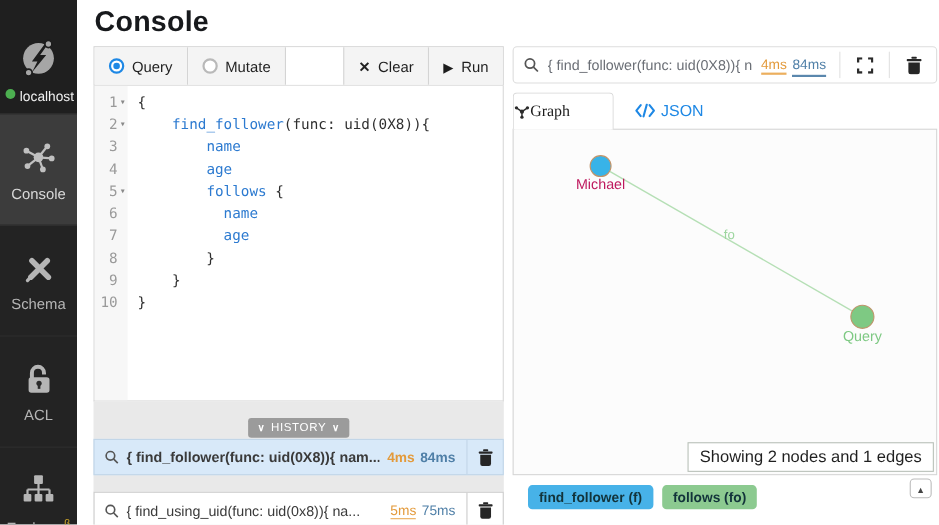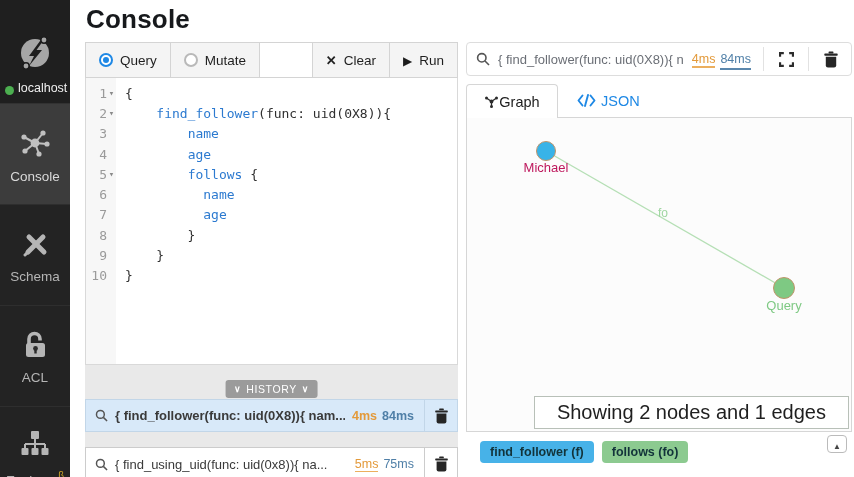--- a/index.html
+++ b/index.html
@@ -3,21 +3,21 @@
 <meta charset="utf-8">
 <style>
   * { margin:0; padding:0; box-sizing:border-box; }
   html,body { background:#fff; }
   body { font-family:"Liberation Sans", sans-serif; }
   #screen { position:relative; width:854px; height:477px; overflow:hidden; background:#fff; }
 
   
   .sidebar { position:absolute; left:0; top:0; width:70px; height:477px; background:#232323; z-index:10; }
   .logo-block { height:104px; background:#1f1f1f; border-bottom:1px solid #323232; display:flex; flex-direction:column; align-items:center; justify-content:flex-end; padding-bottom:8px; }
-  .conn-row { display:flex; align-items:flex-end; width:70px; padding-left:5px; overflow:hidden; white-space:nowrap; margin-top:6px; }
+  .conn-row { display:flex; align-items:flex-start; width:70px; padding-left:5px; overflow:hidden; white-space:nowrap; margin-top:6px; }
   .conn-dot { width:9px; height:9px; border-radius:50%; background:#4caf50; flex:0 0 auto; margin-right:4px; }
   .conn-label { color:#f0f0f0; font-size:12.5px; }
   .nav-item { height:101px; border-bottom:1px solid #2e2e2e; display:flex; flex-direction:column; align-items:center; justify-content:center; gap:8px; color:#b5b5b5; font-size:13.5px; cursor:pointer; }
   .nav-item.active { background:#3c3c3c; color:#d9d9d9; }
   .nav-item .beta { color:#c9a227; font-size:10px; vertical-align:super; margin-left:2px; }
   .nav-label { white-space:nowrap; overflow:hidden; max-width:70px; }
 
   
   .page-title { position:absolute; left:86px; top:4px; font-size:26px; font-weight:600; color:#17191c; letter-spacing:.2px; }
 
@@ -61,30 +61,30 @@
   .hist-item.selected .trash-cell { border-left-color:#c2d6e8; }
 
   
   .rpanel { position:absolute; left:466px; top:42px; width:386px; height:435px; }
   .qbar { position:absolute; left:0; top:0; right:0; height:34px; background:#fff; border:1px solid #ddd; border-radius:4px; display:flex; align-items:center; padding:0 6px 0 9px; gap:8px; }
   .qbar-text { flex:1; font-size:13px; color:#6b6f76; white-space:nowrap; overflow:hidden; cursor:pointer; }
   .vdiv { width:1px; height:24px; background:#e2e2e2; flex:0 0 auto; }
   .icon-btn { width:28px; height:28px; display:flex; align-items:center; justify-content:center; cursor:pointer; flex:0 0 auto; }
 
   .view-tabs { position:absolute; left:0; top:42px; right:0; height:33px; }
-  .tab-graph { position:absolute; left:0; top:0; width:92px; height:34px; background:#fff; border:1px solid #d6d6d6; border-bottom:none; border-radius:4px 4px 0 0; display:flex; align-items:center; justify-content:center; gap:0; font-size:14.5px; color:#1c1c1c; z-index:3; cursor:pointer; }
+  .tab-graph { position:absolute; left:0; top:0; width:92px; height:34px; background:#fff; border:1px solid #d6d6d6; border-bottom:none; border-radius:4px 4px 0 0; display:flex; align-items:center; gap:0; font-size:14.5px; color:#1c1c1c; z-index:3; cursor:pointer;font-family:Liberation Serif, serif; }
   .tab-json { position:absolute; left:99px; top:0; height:33px; padding:0 12px; display:flex; align-items:center; gap:5px; font-size:14.5px; color:#1e88e5; cursor:pointer; }
 
   .canvas { position:absolute; left:0; top:75px; right:0; height:315px; background:#fcfcfc; border:1px solid #d6d6d6; z-index:2; }
   .edge-svg { position:absolute; left:0; top:0; width:100%; height:100%; }
   .graph-node { position:absolute; width:0; height:0; }
   .node-circle { position:absolute; border-radius:50%; border:1px solid #c0946a; cursor:pointer; }
   .node-label { position:absolute; left:0; transform:translateX(-50%); white-space:nowrap; font-size:13px; }
   .edge-label { position:absolute; transform:translate(-50%,-50%); font-size:12px; }
-  .status-box { position:absolute; right:2px; bottom:2px; background:#fff; border:1px solid #b8c0b8; padding:4px 22px; font-size:20px; color:#1f1f1f; }
+  .status-box { position:absolute; right:2px; bottom:2px; background:#fff; border:1px solid #b8c0b8; padding:4px 10px; font-size:15px; color:#1f1f1f; }
 
   .legendbar { position:absolute; left:0; top:390px; right:0; bottom:0; background:#fff; }
   .pills { display:flex; gap:8px; margin:9px 0 0 14px; }
   .pill { font-size:12.5px; font-weight:700; color:#12333a; padding:4px 10px; border-radius:4px; cursor:pointer; }
   .up-btn { position:absolute; top:3px; right:5px; width:20px; height:18px; border:1px solid #bbb; border-radius:4px; background:#fff; display:flex; align-items:center; justify-content:center; cursor:pointer; }
   .up-glyph::before { content:"▲"; font-size:8px; color:#444; }
 
   svg { display:block; }
 </style>
 </head>

